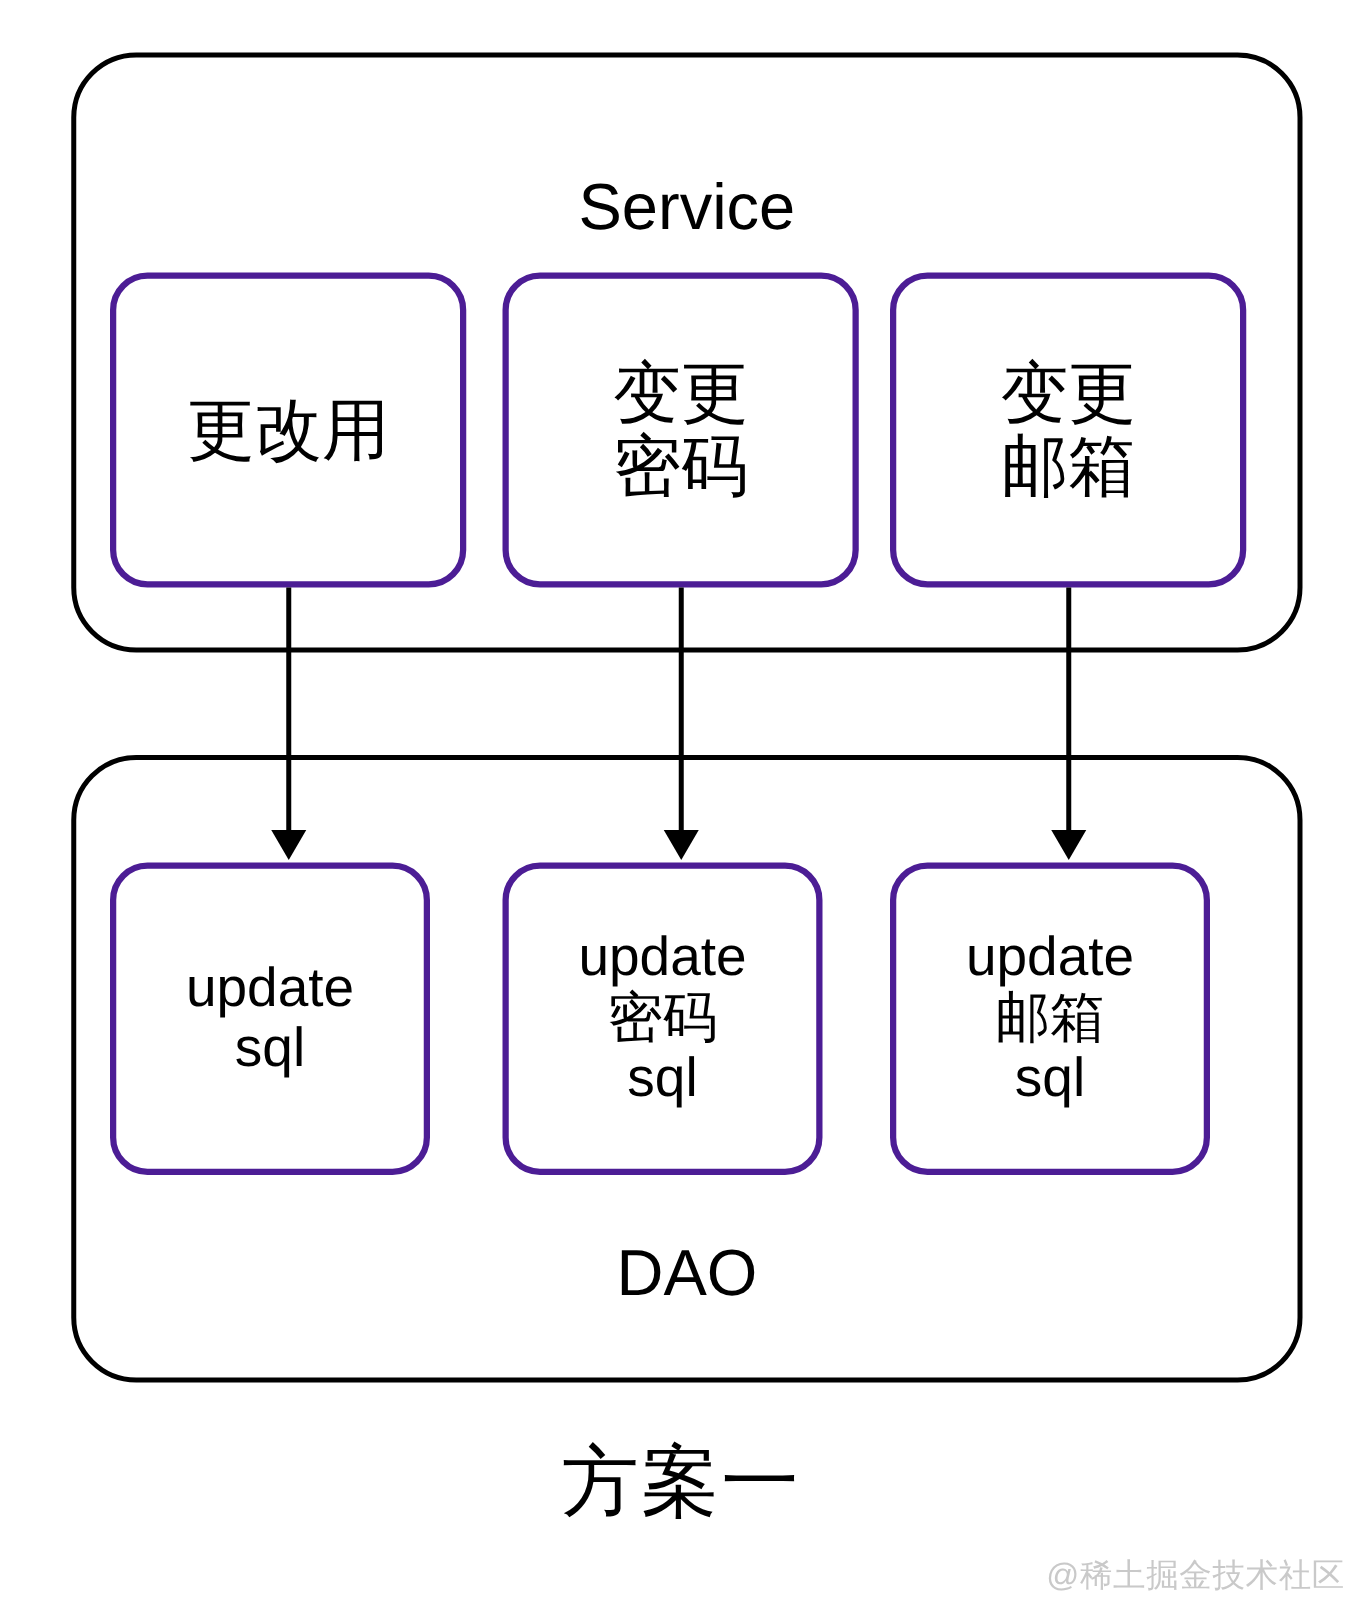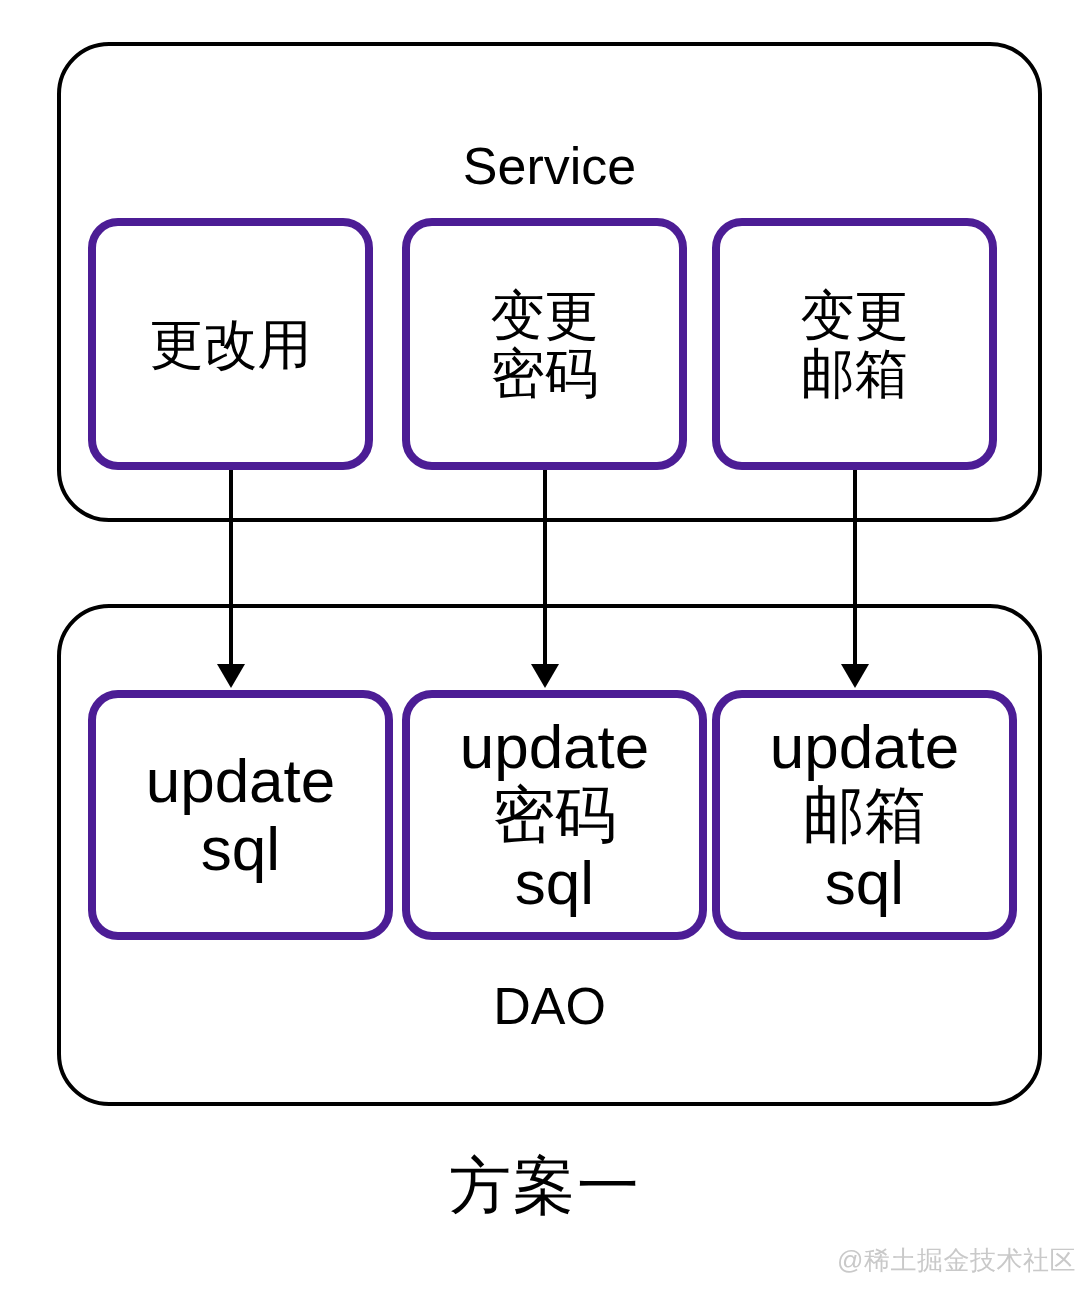--- a/index.html
+++ b/index.html
@@ -43,27 +43,27 @@
     position: absolute;
     left: 0;
     width: 100%;
     text-align: center;
     font-size: 52px;
     line-height: 1;
     color: #000000;
     white-space: nowrap;
   }
   #service-title { top: 58px; margin-top: 36px; }
-  #dao-title { top: 372px; }
+  #dao-title { top: 385px; }
 
   
   .box {
     position: absolute;
     box-sizing: border-box;
-    border: 8px solid #4c1d95;
+    border: 5px solid #4c1d95;
     border-radius: 30px;
     background: #ffffff;
     display: flex;
     flex-direction: column;
     align-items: center;
     justify-content: center;
     color: #000000;
     text-align: center;
   }
   .box .line {
@@ -75,23 +75,23 @@
   .svc-box {
     top: 218px;
     width: 285px;
     height: 252px;
     font-size: 54px;
     line-height: 1.08;
   }
   
   .dao-box {
     top: 690px;
-    width: 305px;
+    width: 256px;
     height: 250px;
-    font-size: 62px;
+    font-size: 44px;
     line-height: 1.10;
   }
   .col-1 { left: 88px; }
   .col-2 { left: 402px; }
   .col-3 { left: 712px; }
 
   
   #arrows {
     position: absolute;
     left: 0;

